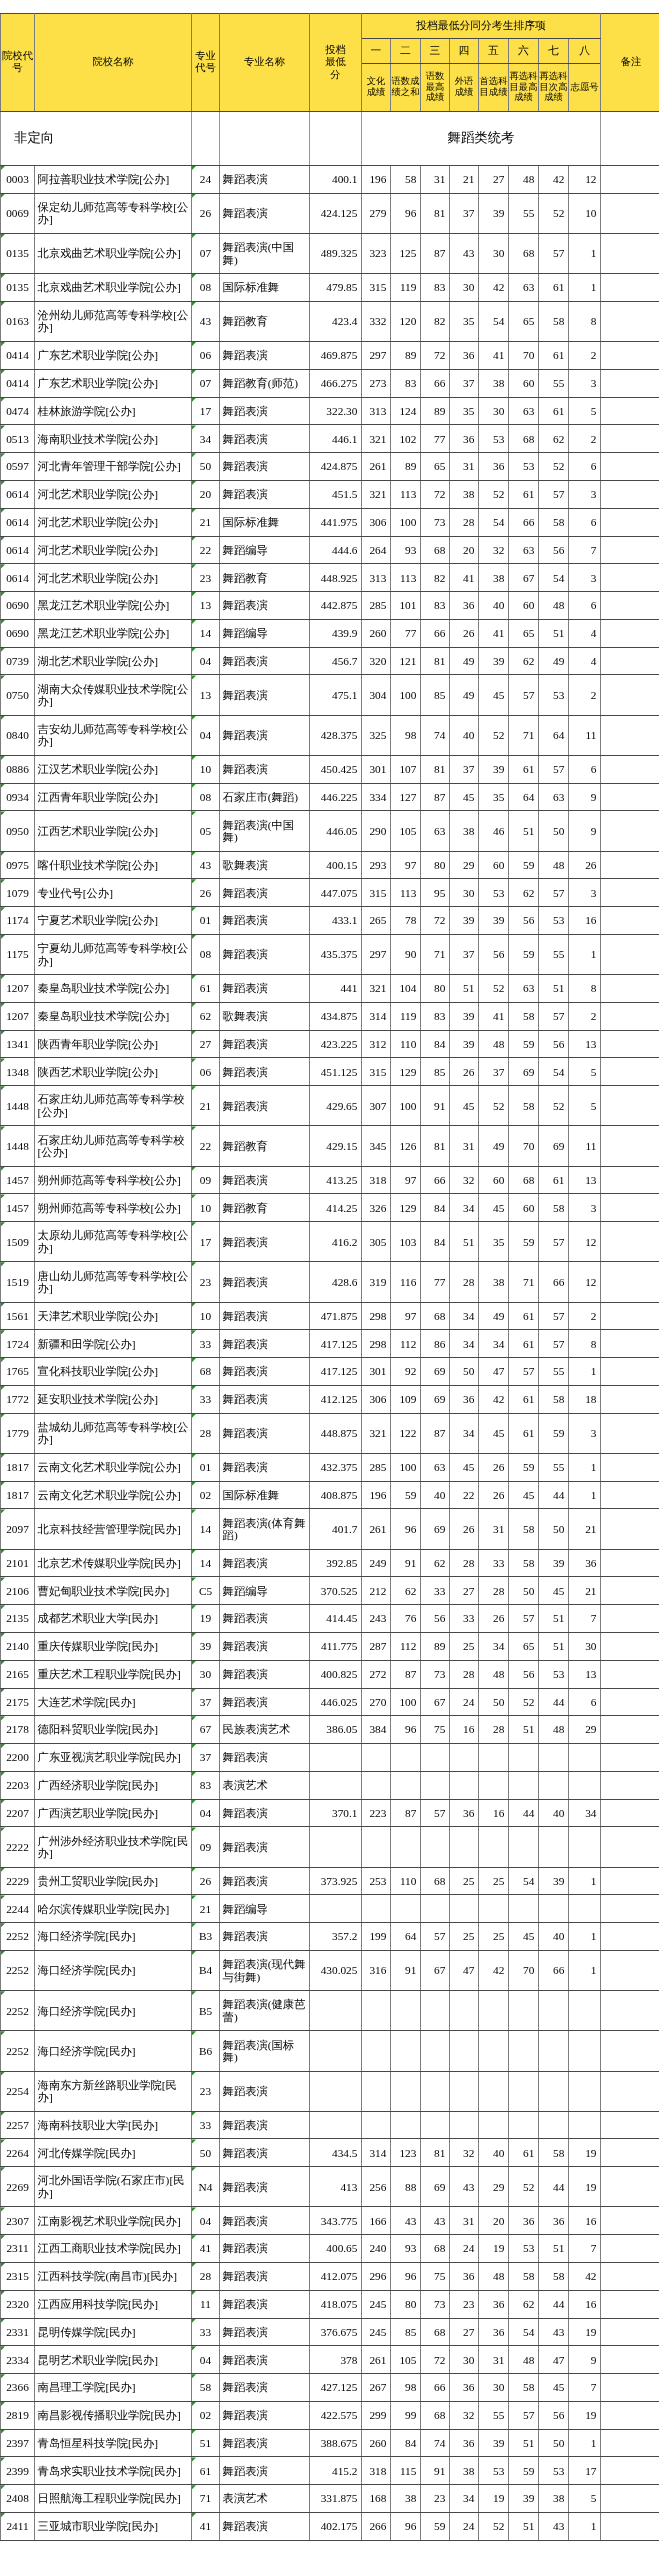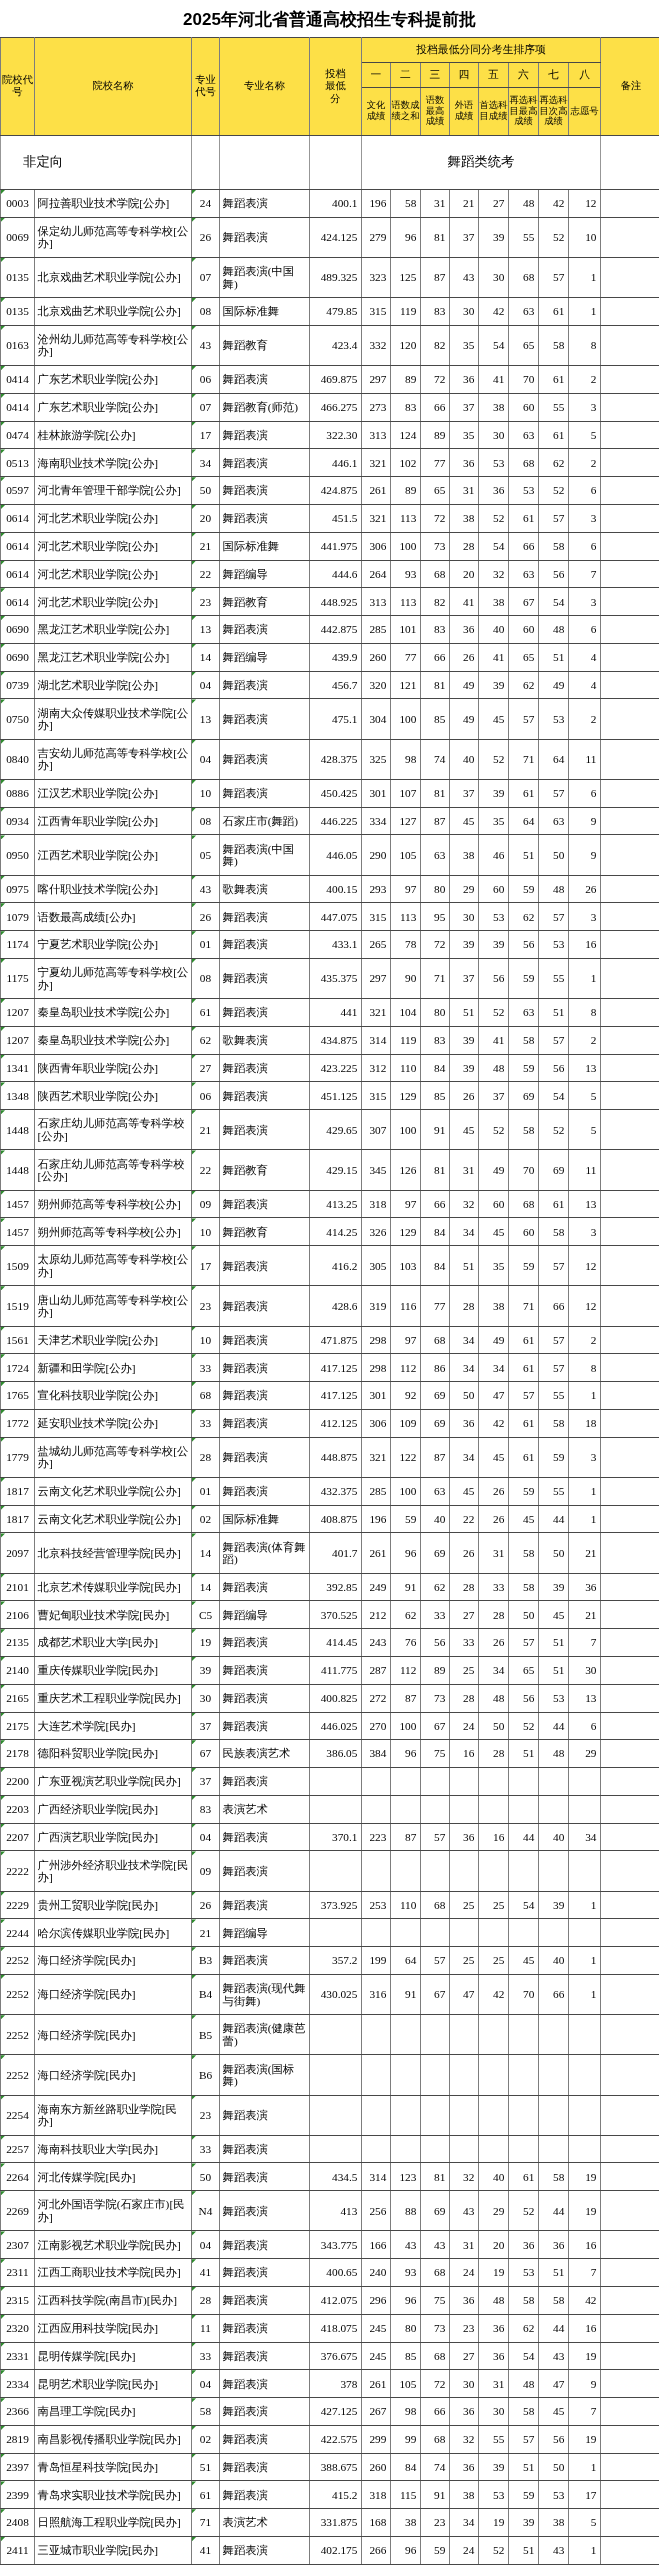--- a/index.html
+++ b/index.html
@@ -30,21 +30,21 @@
 
   
   tr.band td{
     height:39px;
     border:0.5px solid #979797;
     border-top:1px solid #474747;
     border-bottom:1px solid #474747;
     font-family:"Liberation Sans","DejaVu Sans",sans-serif;
     font-size:13.4px;
   }
-  td.band-left{text-align:left;padding-left:22px;}
+  td.band-left{text-align:left;padding-left:13px;}
   td.band-right{text-align:center;}
 
   
   thead th{
     font-family:"Liberation Sans","DejaVu Sans",sans-serif;
     font-weight:normal;
     text-align:center;
     background:#fde047;
   }
   th.h-main{font-size:10.3px;line-height:12.4px;padding:1px;}
@@ -76,21 +76,20 @@
     top:0;left:0;
     width:4.1px;height:4.1px;
     background:#2e8b2e;
     clip-path:polygon(0 0,100% 0,0 100%);
   }
 </style>
 </head>
 <body>
 
 <div class="page-title">
-  <div>2025年河北省普通高校招生专科提前批</div>
 </div>
 
 <table class="main">
   <colgroup>
     <col style="width:34px">
       <col style="width:157px">
       <col style="width:28px">
       <col style="width:90px">
     <col style="width:52px">
       <col style="width:29px">
@@ -536,21 +535,21 @@
     <td class="c-num"><span class="val">29</span></td>
     <td class="c-num"><span class="val">60</span></td>
     <td class="c-num"><span class="val">59</span></td>
     <td class="c-num"><span class="val">48</span></td>
     <td class="c-num"><span class="val">26</span></td>
     <td class="c-remark"><span class="val"></span></td>
   </tr>
 
   <tr>
     <td class="c-code"><span class="tri"></span><span class="val">1079</span></td>
-    <td class="c-name"><span class="val">语数最高成绩[公办]</span></td>
+    <td class="c-name"><span class="val">专业代号[公办]</span></td>
     <td class="c-mcode"><span class="tri"></span><span class="val">26</span></td>
     <td class="c-mname"><span class="val">舞蹈表演</span></td>
     <td class="c-score"><span class="val">447.075</span></td>
     <td class="c-num"><span class="val">315</span></td>
     <td class="c-num"><span class="val">113</span></td>
     <td class="c-num"><span class="val">95</span></td>
     <td class="c-num"><span class="val">30</span></td>
     <td class="c-num"><span class="val">53</span></td>
     <td class="c-num"><span class="val">62</span></td>
     <td class="c-num"><span class="val">57</span></td>

